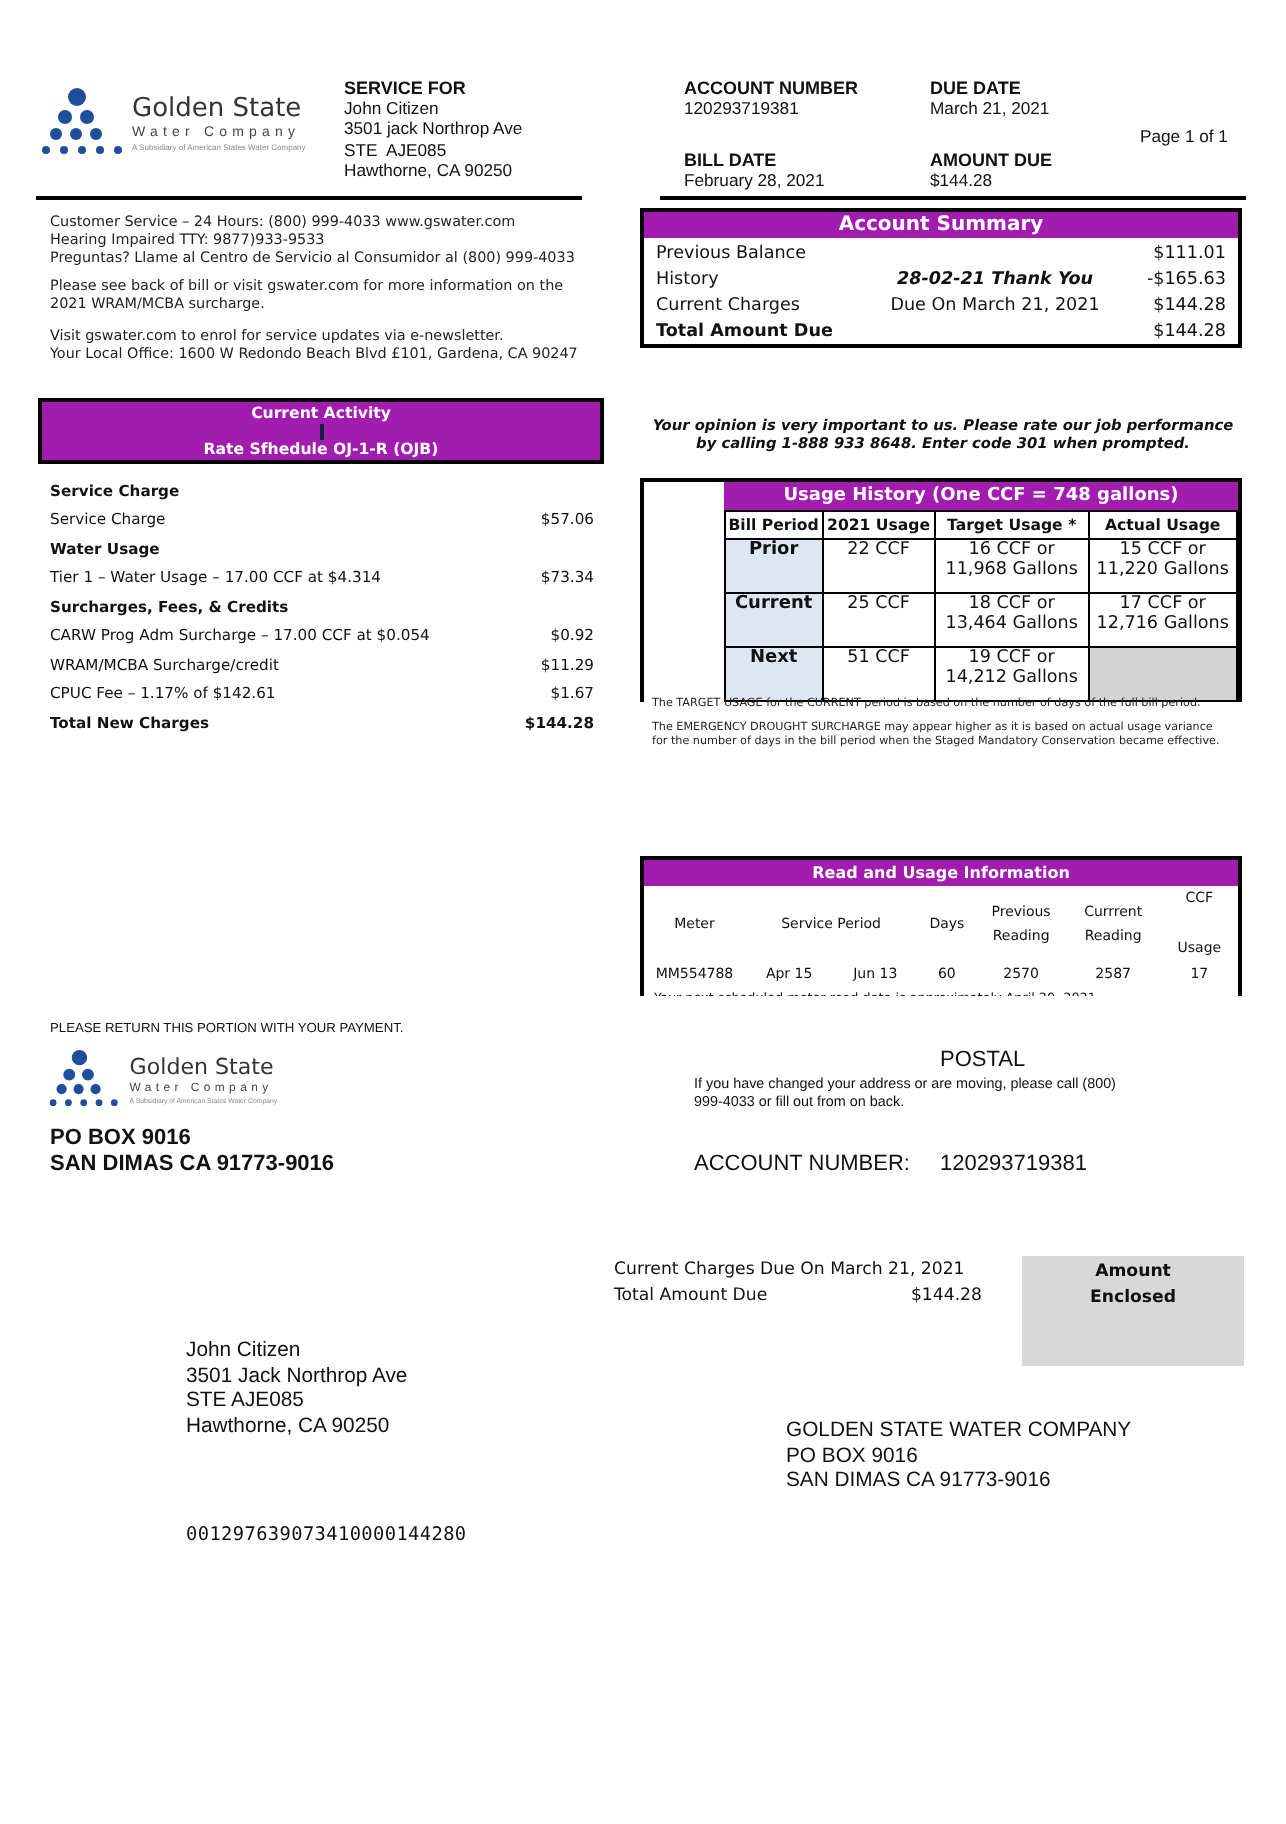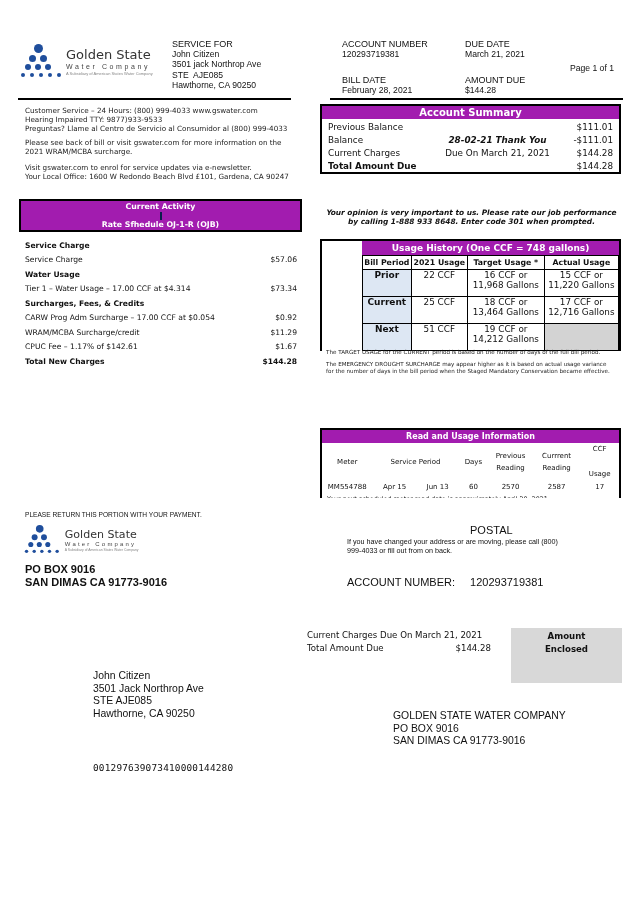--- a/index.html
+++ b/index.html
@@ -6,21 +6,21 @@
   html, body { width: 643px; height: 912px; background: #ffffff; overflow: hidden; }
   body { position: relative; font-family: "DejaVu Sans", sans-serif; color: #111; }
   .abs { position: absolute; }
   .arial { font-family: "Liberation Sans", sans-serif; }
   .logo { display: flex; align-items: center; }
   .dots { position: relative; width: 42px; height: 36px; }
   .dot { position: absolute; border-radius: 50%; background: #1f4e9c; }
   .logo-text .l1 { font-family: "DejaVu Sans", sans-serif; color: #333; }
   .logo-text .l2 { font-family: "Liberation Sans", sans-serif; color: #444; letter-spacing: 2.6px; }
   .logo-text .l3 { font-family: "Liberation Sans", sans-serif; color: #888; font-size: 4px; }
-  .hdr-lbl { font-family: "Liberation Sans", sans-serif; font-weight: normal; font-size: 9px; }
+  .hdr-lbl { font-family: "Liberation Sans", sans-serif; font-weight: bold; font-size: 9px; }
   .hdr-val { font-family: "Liberation Sans", sans-serif; font-size: 8.6px; line-height: 10.4px; }
   .rule { background: #000; height: 2px; }
   .small { font-size: 7.2px; line-height: 9px; }
   .bluebar { background: #a21caf; color: #fff; font-weight: bold; text-align: center; }
   .box { border: 2px solid #000; }
   table { border-collapse: collapse; }
   .sum td { font-size: 8.8px; height: 13px; padding: 0 6px; }
   .act-row { display: flex; justify-content: space-between; font-size: 7.6px; height: 14.5px; align-items: center; }
   .act-row.b { font-weight: bold; }
   .uh td, .uh th { border: 1.5px solid #000; font-size: 8.8px; text-align: center; vertical-align: top; }
@@ -99,23 +99,23 @@
 <div class="abs box" style="left:320px;top:104px;width:301px;height:70px;">
   <div class="bluebar" style="font-size:10px;height:13px;line-height:13px;">Account Summary</div>
   <table class="sum" style="width:100%;margin-top:1px;">
     <tbody>
         <tr>
       <td>Previous Balance</td>
       <td style="text-align:center;"></td>
       <td style="text-align:right;margin-top:21px;">$111.01</td>
     </tr>
     <tr>
-      <td>Balance</td>
+      <td>History</td>
       <td style="text-align:center;font-weight:bold;font-style:italic;">28-02-21 Thank You</td>
-      <td style="text-align:right;">-$111.01</td>
+      <td style="text-align:right;">-$165.63</td>
     </tr>
     <tr>
       <td>Current Charges</td>
       <td style="text-align:center;">Due On March 21, 2021</td>
       <td style="text-align:right;">$144.28</td>
     </tr>
     <tr>
       <td style="font-weight:bold;">Total Amount Due</td>
       <td></td>
       <td style="text-align:right;">$144.28</td>

